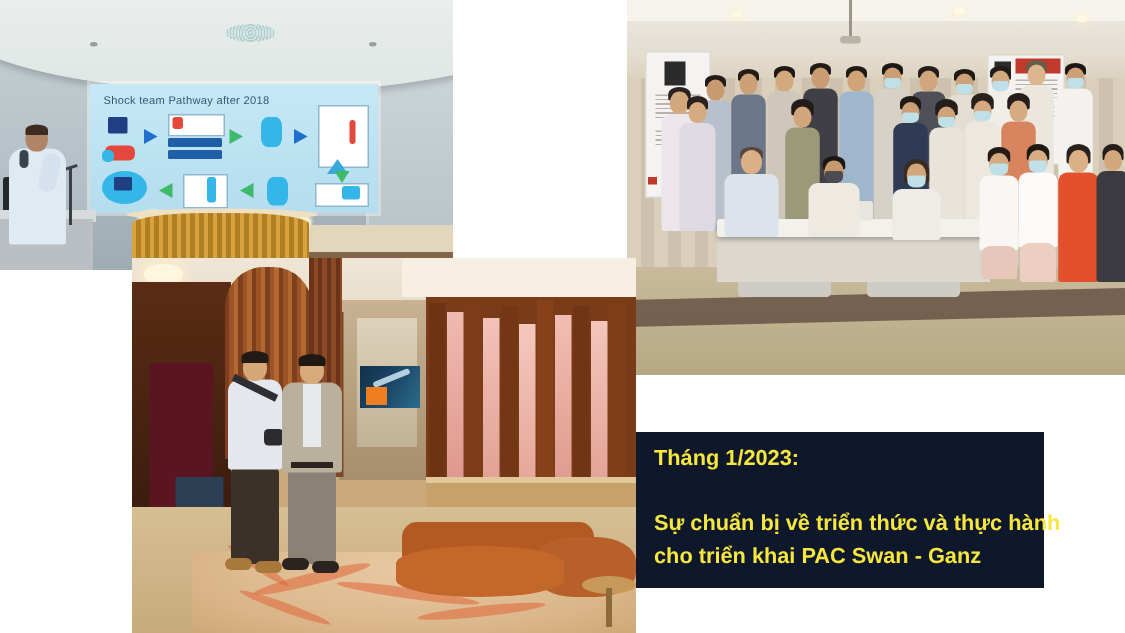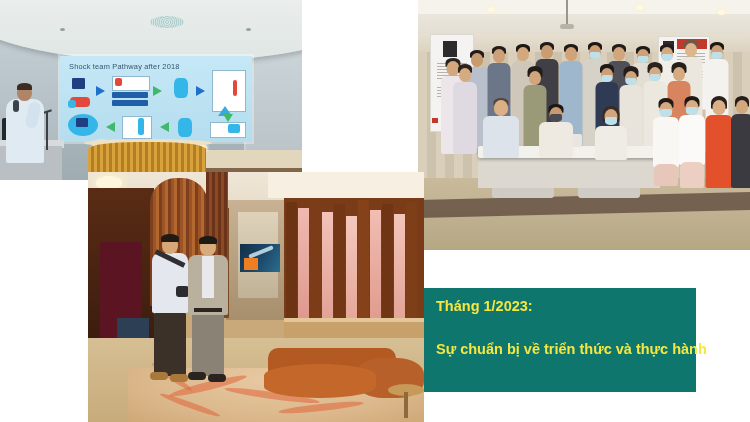--- a/index.html
+++ b/index.html
@@ -155,21 +155,21 @@
   #photo-lobby .m2hair{position:absolute;left:111px;top:64px;width:18px;height:8px;border-radius:50% 50% 8% 8%;background:#1f1913;}
   #photo-lobby .m2body{position:absolute;left:100px;top:83px;width:40px;height:60px;background:#b9b09d;border-radius:8px 8px 2px 2px;}
   #photo-lobby .m2shirt{position:absolute;left:114px;top:84px;width:12px;height:42px;background:#e7e9ec;}
   #photo-lobby .m2belt{position:absolute;left:106px;top:136px;width:28px;height:4px;background:#2b2420;}
   #photo-lobby .m2legs{position:absolute;left:104px;top:140px;width:32px;height:64px;background:#8a8274;border-radius:3px;}
   #photo-lobby .m2shoeL{position:absolute;left:100px;top:200px;width:18px;height:8px;border-radius:4px;background:#2a2320;}
   #photo-lobby .m2shoeR{position:absolute;left:120px;top:202px;width:18px;height:8px;border-radius:4px;background:#2a2320;}
 
   
   #caption-box{position:absolute;left:424px;top:288px;width:272px;height:104px;
-      background:#0f766e;}
+      background:#0f172a;}
   #caption-box .cap-line{color:#f5e73f;font-weight:bold;white-space:nowrap;}
   #caption-box .cap-date{position:absolute;left:12px;top:10px;font-size:14.5px;}
   #caption-box .cap-b1{position:absolute;left:12px;top:53px;font-size:14.5px;}
   #caption-box .cap-b2{position:absolute;left:12px;top:75px;font-size:14.5px;}
 
   
   #watermark{position:absolute;left:505px;top:356px;width:230px;
       color:#c9cdd6;opacity:.52;text-align:center;pointer-events:none;}
   #watermark .wm-title{font-size:15px;letter-spacing:.2px;line-height:1;}
   #watermark .wm-sub{font-size:8.5px;margin-top:5px;line-height:1;}
@@ -500,16 +500,17 @@
     <div class="m2belt"></div>
     <div class="m2head"></div>
     <div class="m2hair"></div>
     <div class="m2shoeL"></div>
     <div class="m2shoeR"></div>
   </div>
 
   <div id="caption-box">
     <div class="cap-line cap-date">Tháng 1/2023:</div>
     <div class="cap-line cap-b1">Sự chuẩn bị về triển thức và thực hành</div>
+    <div class="cap-line cap-b2">cho triển khai PAC Swan - Ganz</div>
   </div>
 
 
 </div>
 
 </body></html>

